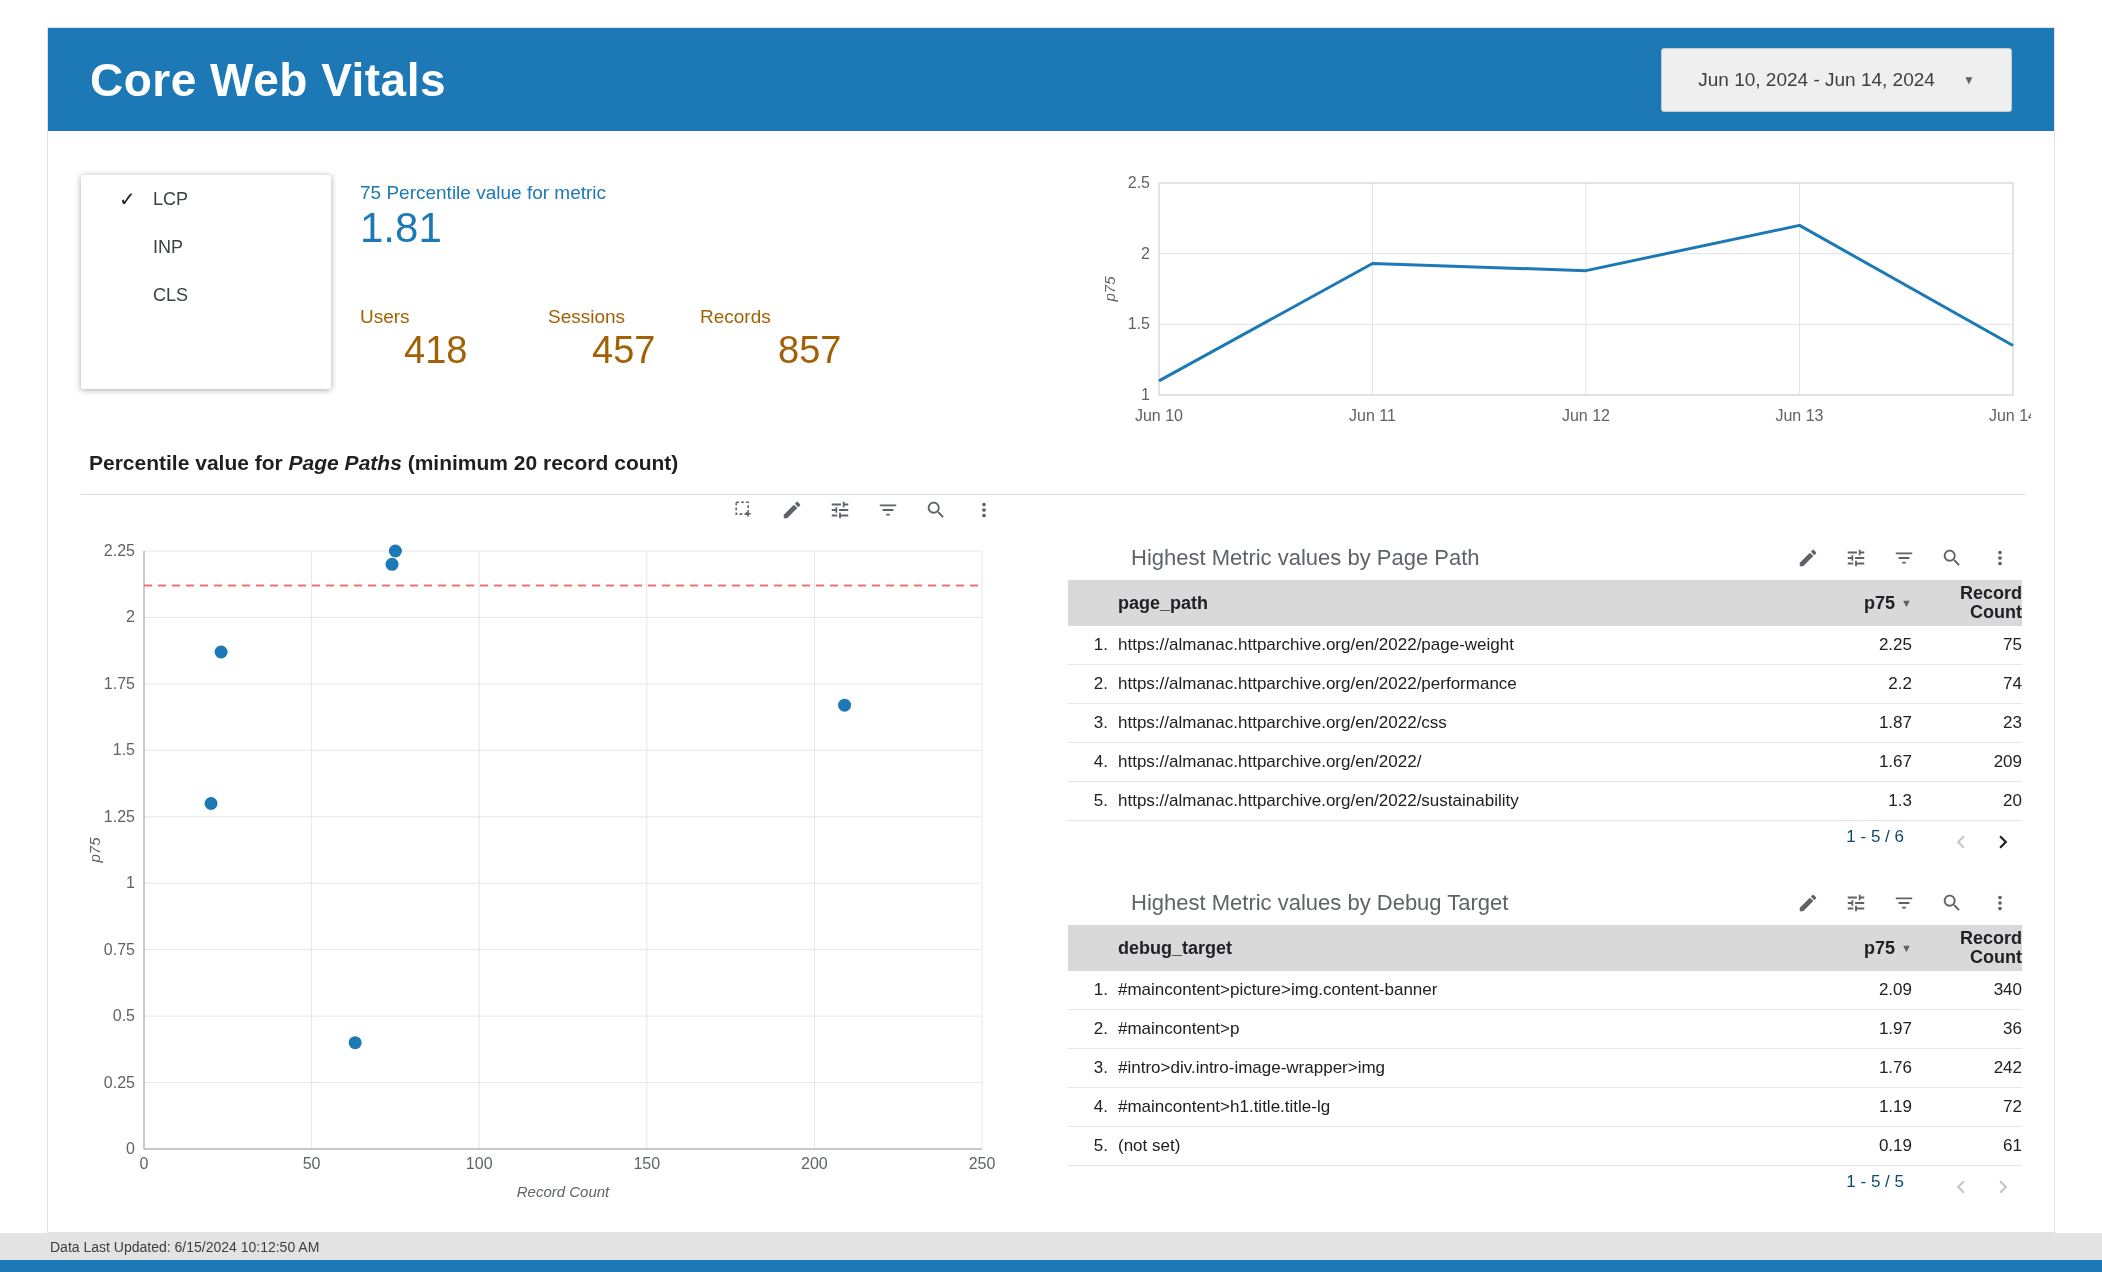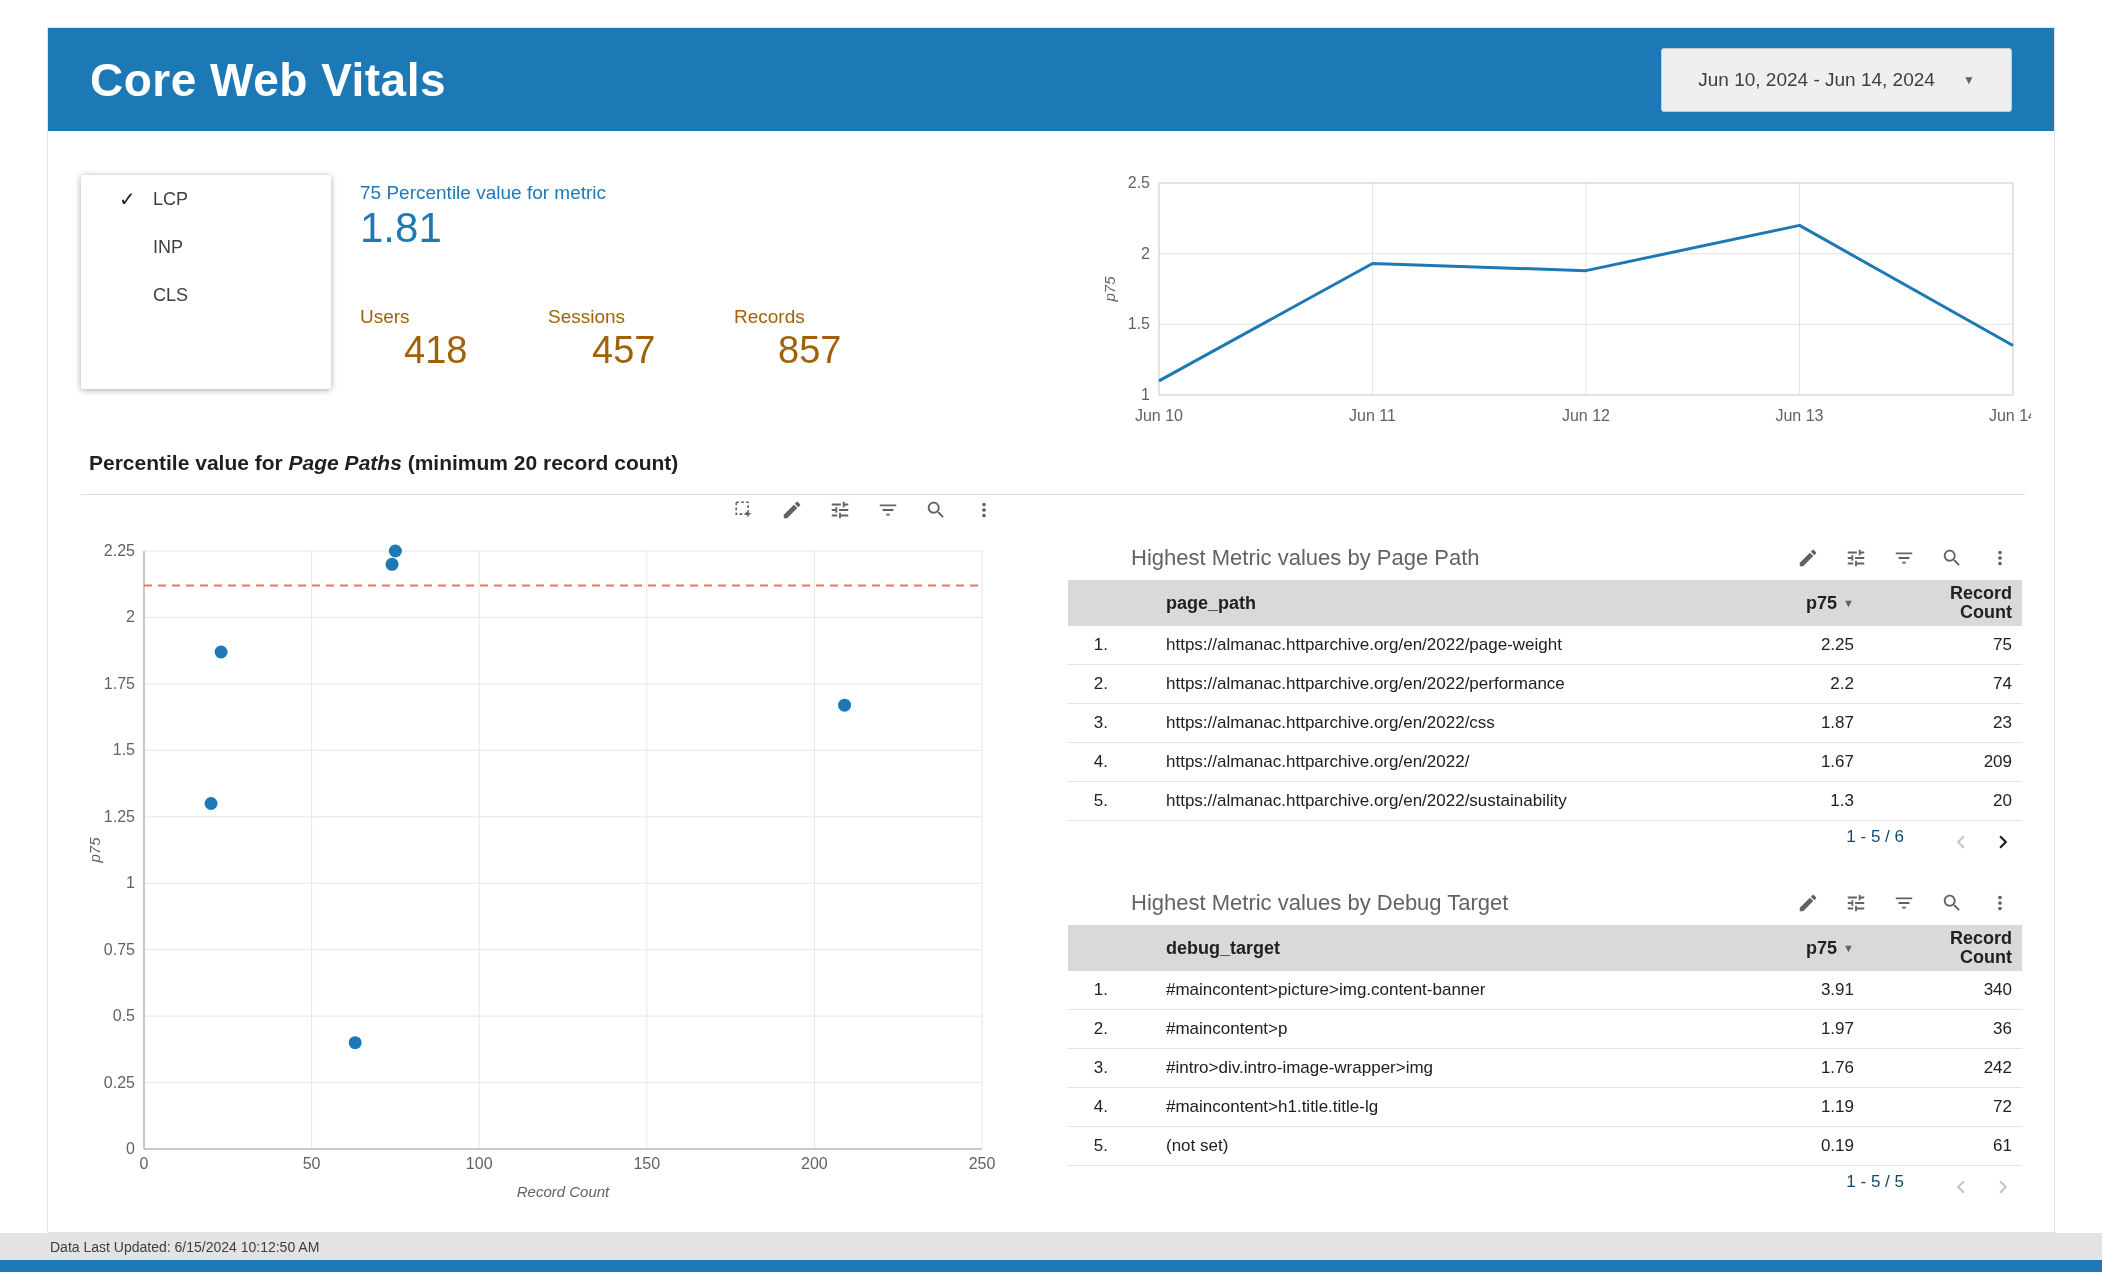--- a/index.html
+++ b/index.html
@@ -58,21 +58,21 @@
   .scatter-toolbar{position:absolute;left:38px;top:470px;width:910px;justify-content:flex-end;}
 
   
   .table-block{position:absolute;width:954px;}
   #table-0{left:1020px;top:508px;}
   #table-1{left:1020px;top:853px;}
   .table-titlebar{height:44px;display:flex;align-items:center;}
   .table-title{margin-left:63px;font-size:22px;color:#5f6368;flex:1;}
   .titlebar-toolbar{margin-right:10px;}
   .thead,.trow{display:grid;grid-template-columns:40px minmax(0,1fr) 120px 110px;
-               align-items:center;box-sizing:border-box;padding-right:10px;gap:48px;}
+               align-items:center;box-sizing:border-box;}
   .thead{height:46px;background:#d9d9d9;font-weight:bold;font-size:18px;color:#202124;}
   .trow{height:39px;border-bottom:1px solid #e4e4e4;font-size:17px;color:#202124;cursor:pointer;}
   .c-n{text-align:right;}
   .c-dim{padding-left:10px;overflow:hidden;text-overflow:ellipsis;white-space:nowrap;}
   .c-metric{text-align:right;display:flex;justify-content:flex-end;align-items:center;gap:6px;}
   .c-count{text-align:right;line-height:1.08;}
   .sort-caret{font-size:11px;color:#5f6368;}
   .pager{display:flex;justify-content:flex-end;align-items:flex-start;margin-top:6px;
          padding-right:4px;height:40px;font-size:17px;color:#0c4a6e;}
   .pager-label{margin-right:42px;}
@@ -117,21 +117,21 @@
       </div>
     </div>
 
     <div class="sc blue pct-label">75 Percentile value for metric</div>
     <div class="sc blue pct-value">1.81</div>
 
     <div class="sc green kpi-label" style="left:312px;">Users</div>
     <div class="sc green kpi-value" style="left:312px;">418</div>
     <div class="sc green kpi-label" style="left:500px;">Sessions</div>
     <div class="sc green kpi-value" style="left:500px;">457</div>
-    <div class="sc green kpi-label" style="left:686px;">Records</div>
+    <div class="sc green kpi-label" style="left:652px;">Records</div>
     <div class="sc green kpi-value" style="left:686px;">857</div>
 
     <div id="line-chart"><svg width="930" height="260">
           <line x1="58" x2="912" y1="224" y2="224" stroke="#e3e3e3"></line>
           <text x="49" y="229" text-anchor="end" class="tick-label">1</text>
           <line x1="58" x2="912" y1="153.33333333333334" y2="153.33333333333334" stroke="#e3e3e3"></line>
           <text x="49" y="158.33333333333334" text-anchor="end" class="tick-label">1.5</text>
           <line x1="58" x2="912" y1="82.66666666666667" y2="82.66666666666667" stroke="#e3e3e3"></line>
           <text x="49" y="87.66666666666667" text-anchor="end" class="tick-label">2</text>
           <line x1="58" x2="912" y1="12" y2="12" stroke="#e3e3e3"></line>
@@ -357,21 +357,21 @@
         <div class="c-dim">debug_target</div>
         <div class="c-metric">
           <span>p75</span>
           <span class="sort-caret">▼</span>
         </div>
         <div class="c-count">Record Count</div>
       </div>
       <div class="trow">
         <div class="c-n">1.</div>
         <div class="c-dim">#maincontent&gt;picture&gt;img.content-banner</div>
-        <div class="c-metric">3.91</div>
+        <div class="c-metric">2.09</div>
         <div class="c-count">340</div>
       </div>
       <div class="trow">
         <div class="c-n">2.</div>
         <div class="c-dim">#maincontent&gt;p</div>
         <div class="c-metric">1.97</div>
         <div class="c-count">36</div>
       </div>
       <div class="trow">
         <div class="c-n">3.</div>

